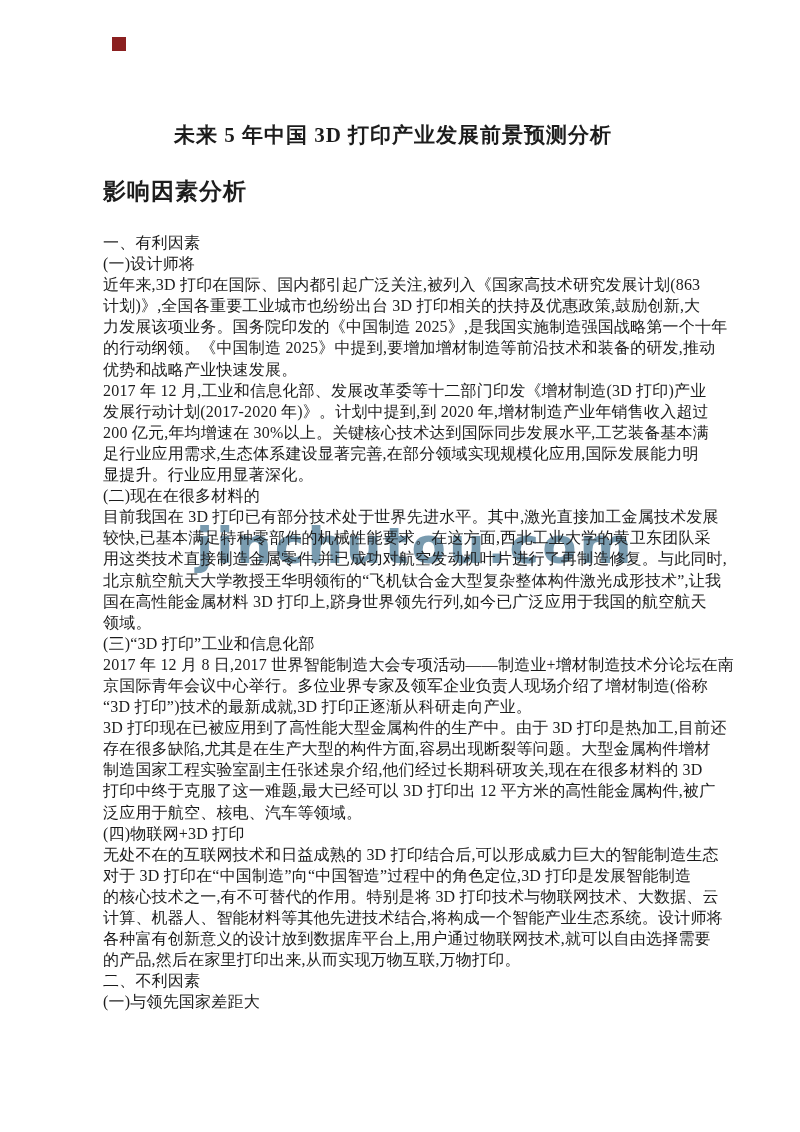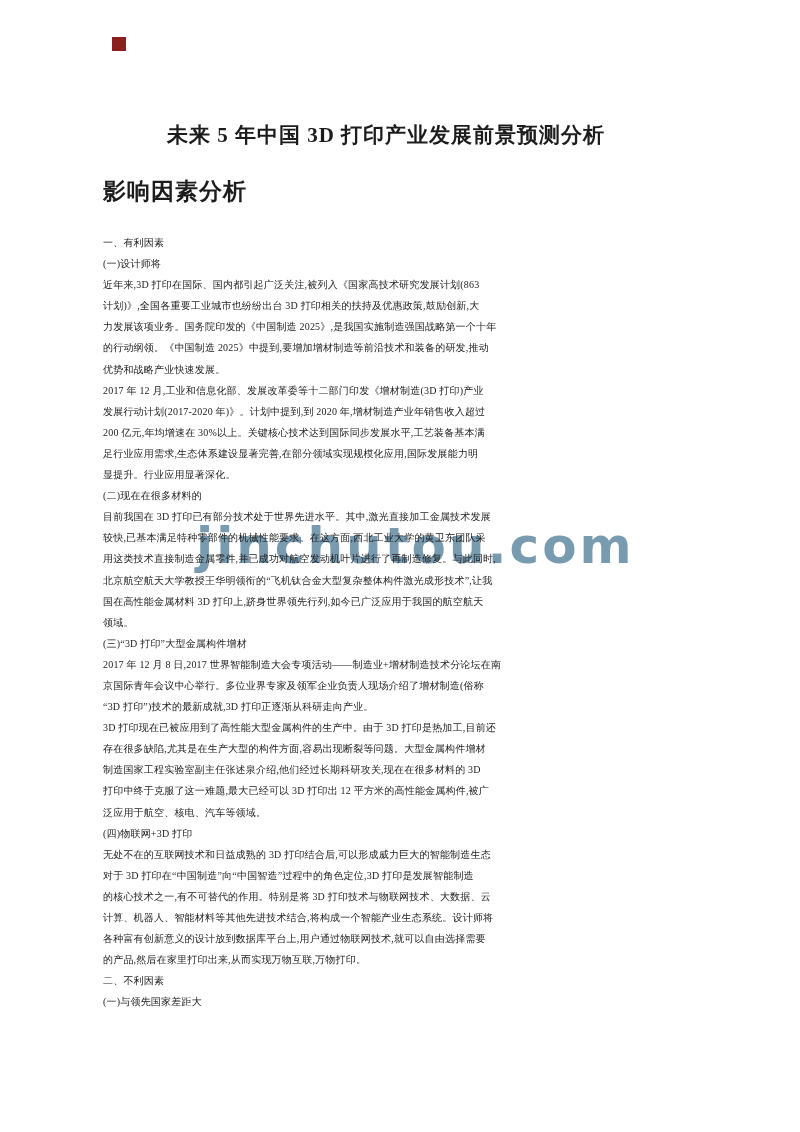--- a/index.html
+++ b/index.html
@@ -28,20 +28,21 @@
     position: absolute;
     top: 121px;
     left: 0;
     width: 772px;
     text-align: center;
     font-size: 21px;
     font-weight: bold;
     letter-spacing: 1px;
     white-space: nowrap;
     z-index: 2;
+    padding-left: 7px;
   }
   .section-heading {
     position: absolute;
     top: 176px;
     left: 103px;
     font-family: Liberation Mono, monospace;
     font-size: 23px;
     font-weight: 600;
     letter-spacing: 1px;
     white-space: nowrap;
@@ -64,21 +65,21 @@
   .body-text {
     position: absolute;
     top: 232px;
     left: 103px;
     width: 606px;
     z-index: 2;
   }
   .line {
     height: 21.1px;
     line-height: 21.1px;
-    font-size: 10px;
+    font-size: 16px;
     letter-spacing: 0.2px;
     white-space: nowrap;
     overflow: visible;
   }
 </style>
 </head>
 <body>
 
 <div class="page">
 
@@ -103,21 +104,21 @@
     <div class="line">200 亿元,年均增速在 30%以上。关键核心技术达到国际同步发展水平,工艺装备基本满</div>
     <div class="line">足行业应用需求,生态体系建设显著完善,在部分领域实现规模化应用,国际发展能力明</div>
     <div class="line">显提升。行业应用显著深化。</div>
     <div class="line">(二)现在在很多材料的</div>
     <div class="line">目前我国在 3D 打印已有部分技术处于世界先进水平。其中,激光直接加工金属技术发展</div>
     <div class="line">较快,已基本满足特种零部件的机械性能要求。在这方面,西北工业大学的黄卫东团队采</div>
     <div class="line">用这类技术直接制造金属零件,并已成功对航空发动机叶片进行了再制造修复。与此同时,</div>
     <div class="line">北京航空航天大学教授王华明领衔的“飞机钛合金大型复杂整体构件激光成形技术”,让我</div>
     <div class="line">国在高性能金属材料 3D 打印上,跻身世界领先行列,如今已广泛应用于我国的航空航天</div>
     <div class="line">领域。</div>
-    <div class="line">(三)“3D 打印”大型金属构件增材</div>
+    <div class="line">(三)“3D 打印”工业和信息化部</div>
     <div class="line">2017 年 12 月 8 日,2017 世界智能制造大会专项活动——制造业+增材制造技术分论坛在南</div>
     <div class="line">京国际青年会议中心举行。多位业界专家及领军企业负责人现场介绍了增材制造(俗称</div>
     <div class="line">“3D 打印”)技术的最新成就,3D 打印正逐渐从科研走向产业。</div>
     <div class="line">3D 打印现在已被应用到了高性能大型金属构件的生产中。由于 3D 打印是热加工,目前还</div>
     <div class="line">存在很多缺陷,尤其是在生产大型的构件方面,容易出现断裂等问题。大型金属构件增材</div>
     <div class="line">制造国家工程实验室副主任张述泉介绍,他们经过长期科研攻关,现在在很多材料的 3D</div>
     <div class="line">打印中终于克服了这一难题,最大已经可以 3D 打印出 12 平方米的高性能金属构件,被广</div>
     <div class="line">泛应用于航空、核电、汽车等领域。</div>
     <div class="line">(四)物联网+3D 打印</div>
     <div class="line">无处不在的互联网技术和日益成熟的 3D 打印结合后,可以形成威力巨大的智能制造生态</div>

